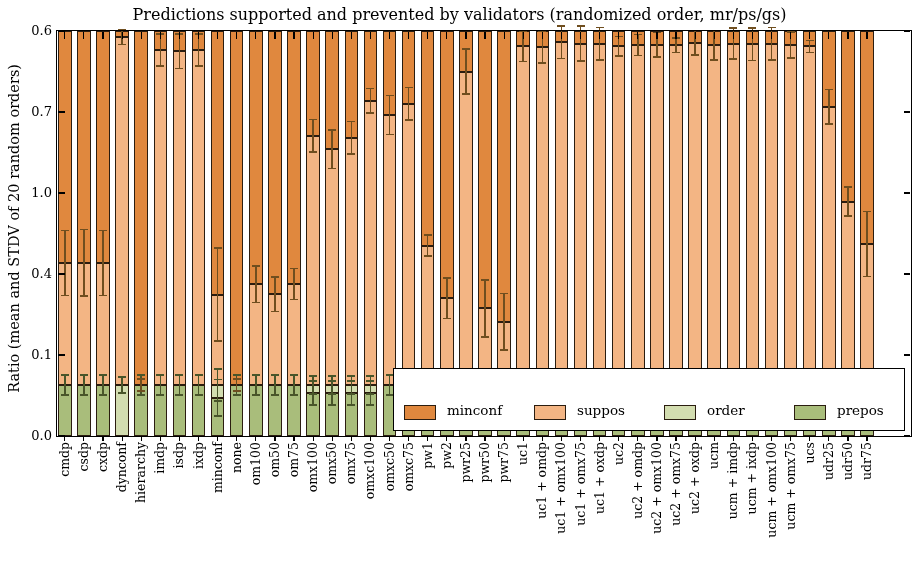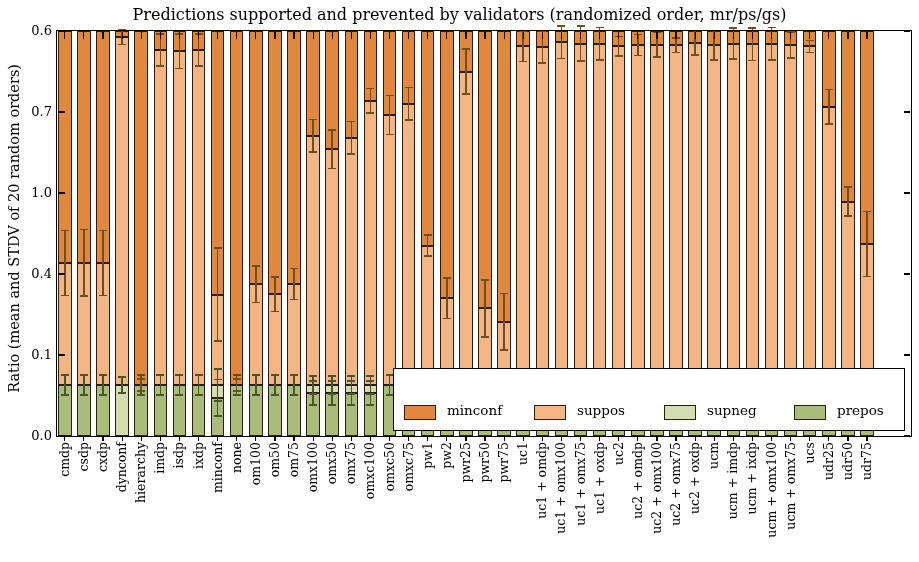--- a/index.html
+++ b/index.html
@@ -584,17 +584,17 @@
       <div class="abs ytlabel" style="top: 23px;">0.6</div>
       <div class="abs tick" style="left: 58px; top: 30.4px; width: 6.5px; height: 1.3px; background: rgb(0, 0, 0); z-index: 7;"></div>
       <div class="abs tick" style="left: 903.5px; top: 30.4px; width: 6.5px; height: 1.3px; background: rgb(0, 0, 0); z-index: 7;"></div>
     </div>
   <div id="legend" class="abs">
   <div class="abs lg-swatch" style="left: 10px; background: rgb(224, 136, 62);"></div>
       <div class="abs lg-label" style="left: 53px;">minconf</div>
       <div class="abs lg-swatch" style="left: 140px; background: rgb(243, 181, 132);"></div>
       <div class="abs lg-label" style="left: 183px;">suppos</div>
       <div class="abs lg-swatch" style="left: 270px; background: rgb(211, 221, 176);"></div>
-      <div class="abs lg-label" style="left: 313px;">supneg</div>
+      <div class="abs lg-label" style="left: 313px;">order</div>
       <div class="abs lg-swatch" style="left: 400px; background: rgb(169, 189, 123);"></div>
       <div class="abs lg-label" style="left: 443px;">prepos</div>
     </div>
 </div>
 
 </body></html>

